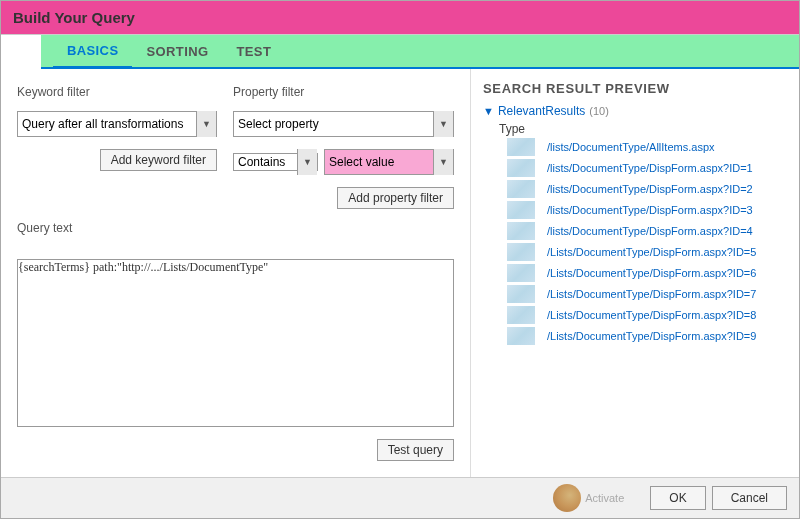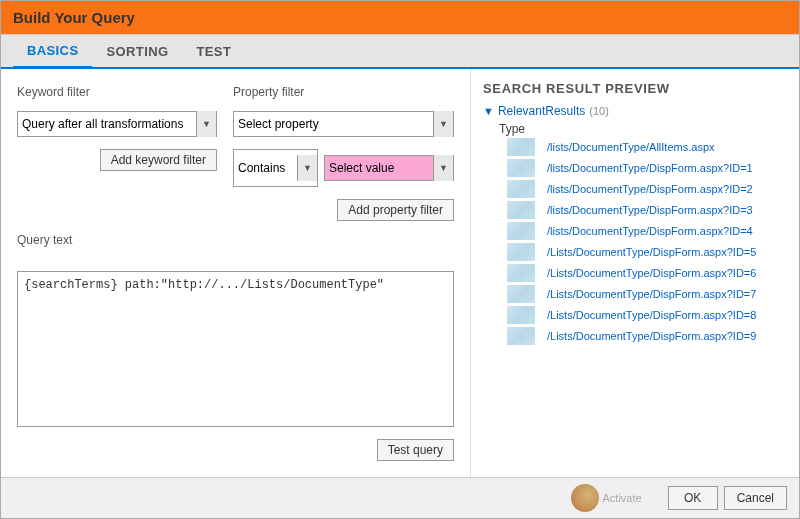--- a/index.html
+++ b/index.html
@@ -13,33 +13,34 @@
     .dialog-container {
       width: 800px;
       height: 519px;
       border: 1px solid #aaa;
       display: flex;
       flex-direction: column;
       background: #fff;
     }
 
     .dialog-header {
-      background: #f97316;
+      background: #ec4899;
       border-bottom: 1px solid #ccc;
       padding: 8px 12px;
       font-size: 15px;
       font-weight: bold;
       color: #333;
     }
 
     .tabs-bar {
       display: flex;
       border-bottom: 2px solid #0078d4;
       padding: 0 12px;
-      background: #e5e5e5;
+      background: #86efac;
+      margin-left: 40px;
     }
 
     .tab {
       padding: 8px 14px;
       cursor: pointer;
       font-size: 13px;
       font-weight: bold;
       color: #555;
       letter-spacing: 0.03em;
       border: none;
@@ -144,21 +145,21 @@
       display: flex;
       gap: 6px;
       align-items: center;
     }
 
     .contains-select {
       display: flex;
       align-items: center;
       border: 1px solid #999;
       background: #fff;
-      height: 38px;
+      height: 18px;
       flex: 0 0 85px;
     }
 
     .select-value-wrap {
       display: flex;
       align-items: center;
       border: 1px solid #999;
       background: #f9a8d4;
       height: 26px;
       flex: 1;
@@ -177,23 +178,23 @@
     }
 
     .query-text-section label {
       font-size: 12px;
       color: #555;
     }
 
     .query-textarea {
       flex: 1;
       border: 1px solid #999;
-      padding: 6px;
-      font-size: 12px;
-      font-family: Liberation Mono, monospace;
+      padding: 0;
+      font-size: 12px;
+      font-family: Liberation Serif, serif;
       resize: none;
       min-height: 120px;
       color: #333;
     }
 
     .test-query-row {
       display: flex;
       justify-content: flex-end;
     }
 
@@ -302,21 +303,21 @@
       border-radius: 50%;
       position: relative;
       display: flex;
       align-items: center;
       justify-content: center;
     }
 
     .footer-btn {
       border: 1px solid #999;
       background: #f5f5f5;
-      padding: 4px 12px;
+      padding: 4px 18px;
       font-size: 12px;
       cursor: pointer;
       color: #333;
       min-width: 50px;
     }
 
     .relative-wrap {
       position: relative;
       flex: 1;
       display: flex;

